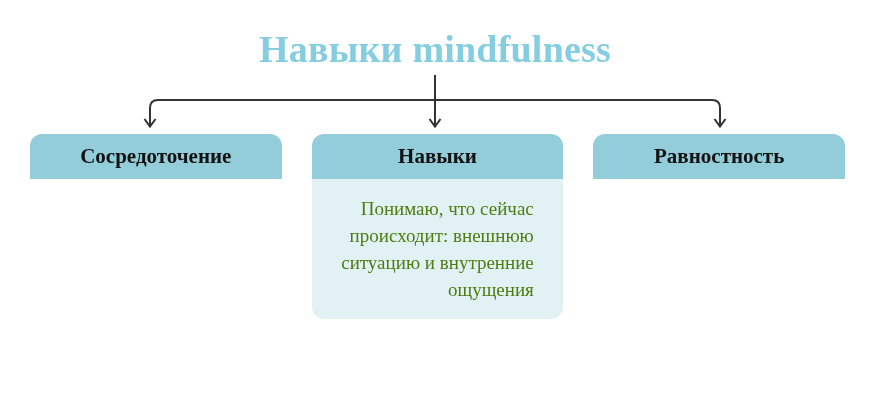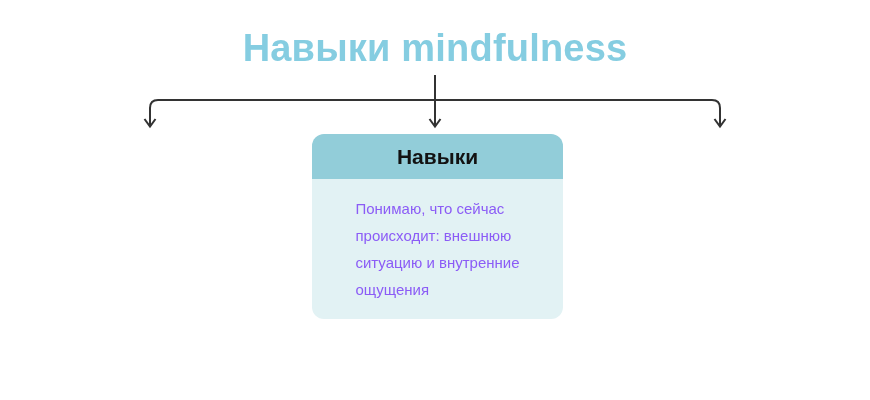--- a/index.html
+++ b/index.html
@@ -3,21 +3,21 @@
 <meta charset="utf-8">
 <style>
   * { margin: 0; padding: 0; box-sizing: border-box; }
   html, body { background: #ffffff; }
   .canvas {
     position: relative;
     width: 870px;
     height: 328px;
     background: #ffffff;
     overflow: hidden;
-    font-family: Liberation Sans, sans-serif;
+    font-family: Liberation Serif, serif;
   }
   .title {
     position: absolute;
     top: 27px;
     left: 0;
     width: 100%;
     text-align: center;
     font-size: 38px;
     font-weight: 800;
     letter-spacing: 0.2px;
@@ -55,24 +55,24 @@
     font-size: 21px;
     font-weight: bold;
     color: #121212;
   }
   .card-body {
     flex: 1;
     background: #e2f2f4;
     display: flex;
     align-items: center;
     justify-content: center;
-    text-align: left;
-    font-size: 15px;
+    text-align: right;
+    font-size: 19px;
     line-height: 27px;
-    color: #8b5cf6;
+    color: #4d7c0f;
     white-space: pre-line;
     padding: 6px 10px;
   }
   .watermark {
     position: absolute;
     left: 28px;
     top: 345px;
     font-size: 23px;
     font-weight: 800;
     letter-spacing: 1.5px;
@@ -96,30 +96,32 @@
     <path d="M295 32 H572 Q580 32 580 40 V57" stroke="#333333" stroke-width="2"></path>
 
     <path d="M4.5 51 L10 58.5 L15.5 51" stroke="#333333" stroke-width="2" stroke-linejoin="miter"></path>
     <path d="M289.5 51 L295 58.5 L300.5 51" stroke="#333333" stroke-width="2"></path>
     <path d="M574.5 51 L580 58.5 L585.5 51" stroke="#333333" stroke-width="2"></path>
   </svg>
 
   <div class="cards-row">
 
     <div class="card">
+      <div class="card-header">Сосредоточение</div>
     </div>
 
     <div class="card">
       <div class="card-header">Навыки</div>
       <div class="card-body">Понимаю, что сейчас
 происходит: внешнюю
 ситуацию и внутренние
 ощущения</div>
     </div>
 
     <div class="card">
+      <div class="card-header">Равностность</div>
     </div>
 
   </div>
 
   <div class="watermark">БИЗНЕС-СЕКРЕТЫ</div>
 
 </div>
 
 </body></html>

